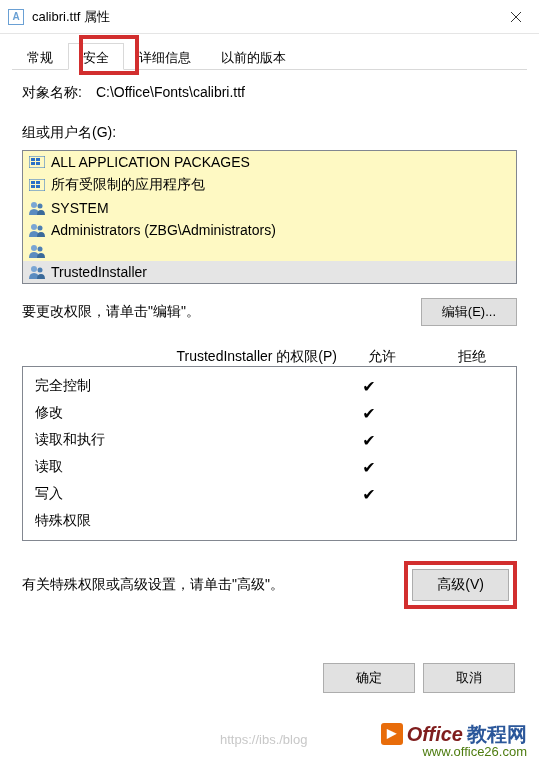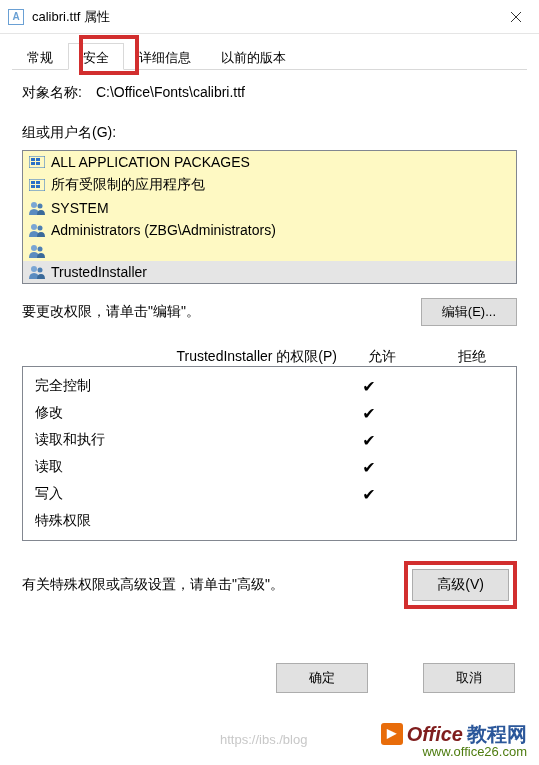--- a/index.html
+++ b/index.html
@@ -31,21 +31,21 @@
     .perm-box { border: 1px solid #828790; margin-top: 0; padding: 6px 0; }
     .perm-row { display: flex; padding: 4px 12px; font-size: 14px; }
     .perm-row .col-name { flex: 1; }
     .perm-row .col-allow { width: 90px; text-align: center; }
     .perm-row .col-deny { width: 90px; text-align: center; }
     .check { font-size: 16px; }
     .adv-row { display: flex; align-items: center; justify-content: space-between; margin-top: 20px; font-size: 14px; }
     .adv-highlight { border: 4px solid #d22e2e; padding: 4px 4px; display: inline-block; }
     .adv-btn { padding: 6px 24px; font-size: 14px; background: #e1e1e1; border: 1px solid #adadad; cursor: pointer; }
     .footer { display: flex; justify-content: flex-end; gap: 8px; padding: 14px 12px; margin-top: 40px; }
-    .footer .btn { min-width: 92px; padding: 5px 18px; margin-left: 47px; }
+    .footer .btn { min-width: 92px; padding: 5px 18px; }
     .watermark { position: absolute; right: 12px; bottom: 6px; text-align: right; line-height: 1.1; }
     .wm1 { display: flex; align-items: center; gap: 4px; justify-content: flex-end; }
     .wm-icon { width: 22px; height: 22px; background: #e86c0a; color: #fff; display: flex; align-items: center; justify-content: center; font-weight: bold; border-radius: 3px; font-size: 12px; }
     .wm-office { color: #7f1d1d; font-weight: bold; font-size: 20px; font-style: italic; }
     .wm-cn { color: #2b579a; font-weight: bold; font-size: 20px; }
     .wm-url { color: #4d7c0f; font-size: 13px; }
     .ghost-text { position: absolute; bottom: 18px; left: 220px; color: #c8c8c8; font-size: 13px; }
   </style>
 </head>
 <body>

